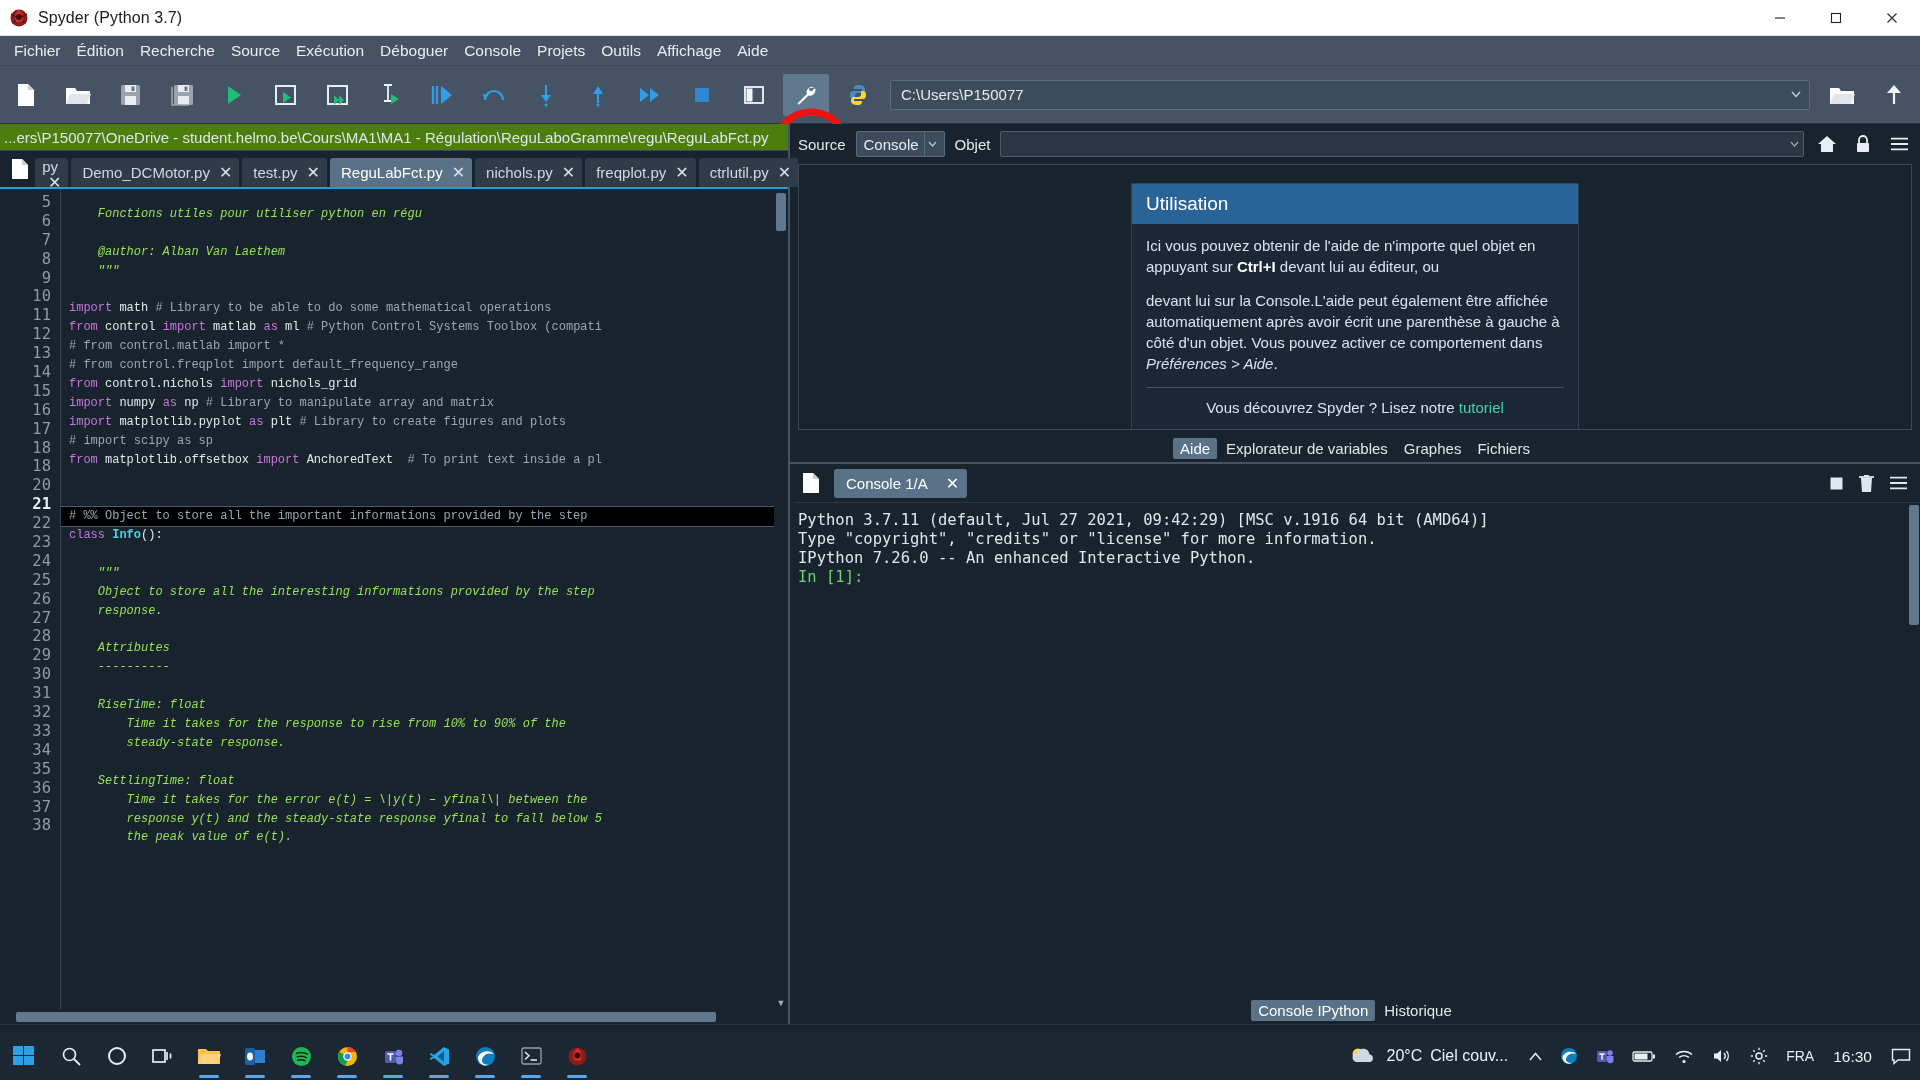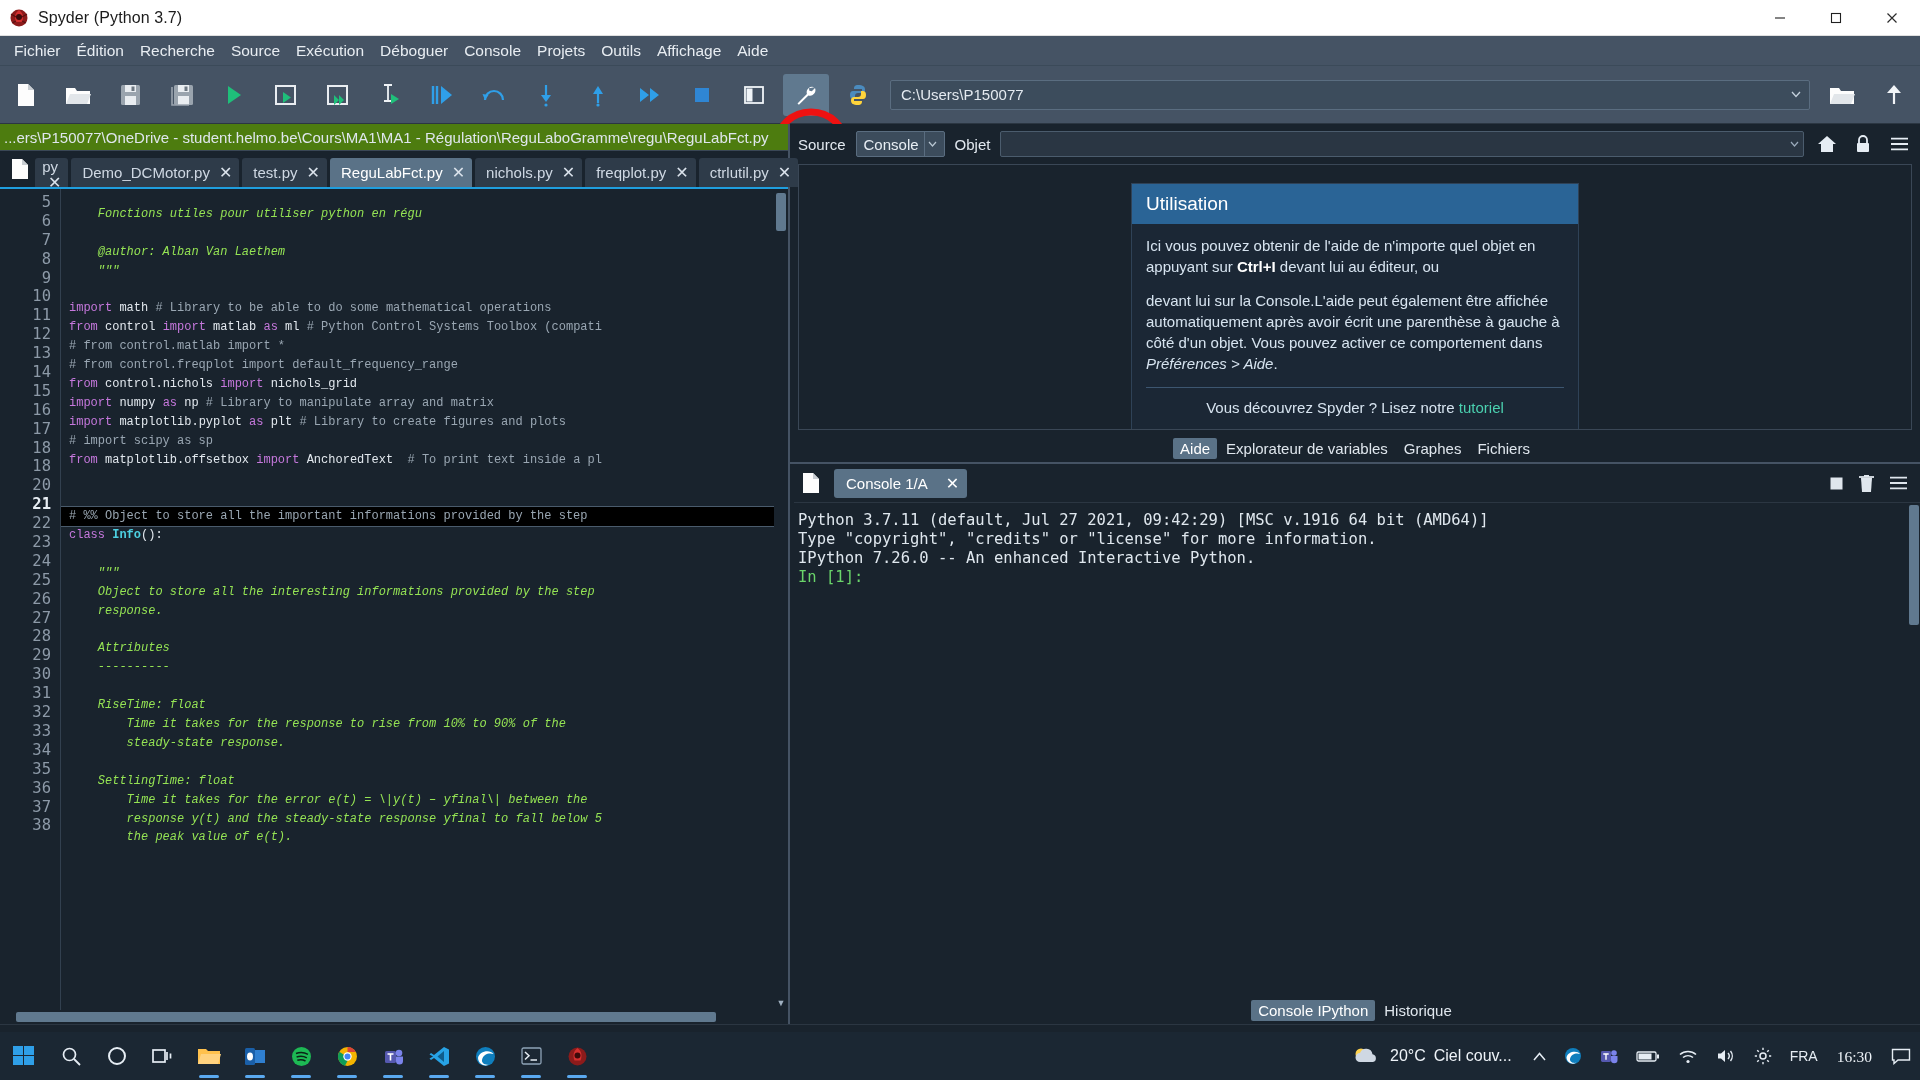--- a/index.html
+++ b/index.html
@@ -304,21 +304,21 @@
   #taskbar .tray .ti {
     padding: 0 9px; color: #e6edf4; font-size: 14px;
     display: flex; align-items: center; height: 100%;
   }
   #taskbar .weather {
     display: flex; align-items: center; gap: 8px; color: #eef3f8; font-size: 16px;
     padding: 0 12px;
   }
   #taskbar .clock {
     display: flex; flex-direction: column; justify-content: center;
-    color: #eef3f8; font-size: 15.5px; padding: 0 10px; line-height: 17px; font-family: Liberation Serif, serif;
+    color: #eef3f8; font-size: 15.5px; padding: 0 10px; line-height: 17px;
   }
   .svgico { display: block; }
 </style>
 </head>
 <body>
 
 <div id="titlebar">
   <span class="app-icon">
     <svg class="svgico" width="20" height="20" viewBox="0 0 20 20">
       <circle cx="10" cy="10" r="8.5" fill="#8c1b1b"></circle>

